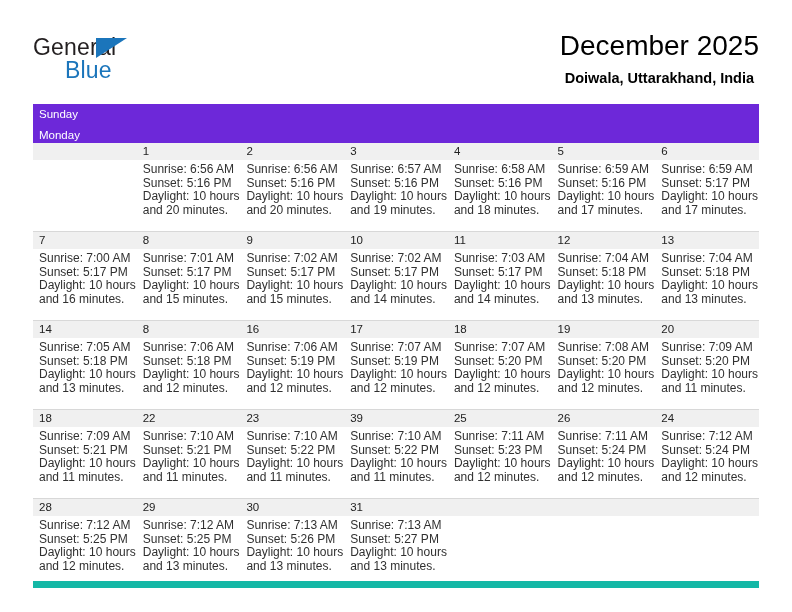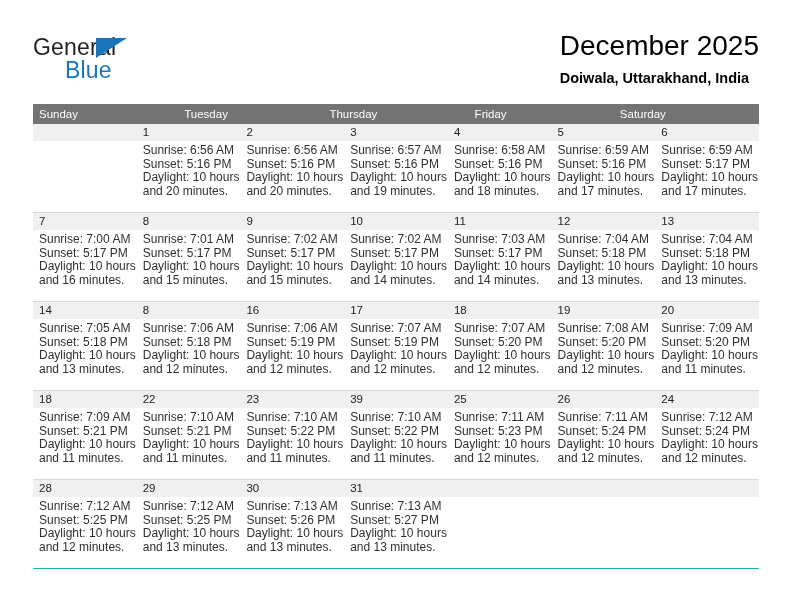--- a/index.html
+++ b/index.html
@@ -60,21 +60,21 @@
     top: 23px;
     font-size: 23px;
     color: #1b75bb;
     letter-spacing: 0.2px;
     line-height: 26px;
   }
   .titles {
     position: absolute;
     right: 0;
     top: 0;
-    text-align: left;
+    text-align: center;
   }
   .cal-title {
     font-size: 28px;
     color: #000000;
     line-height: 36px;
     white-space: nowrap;
   }
   .cal-subtitle {
     font-size: 14.5px;
     color: #000000;
@@ -86,39 +86,40 @@
 
   
   .calendar {
     position: absolute;
     left: 33px;
     top: 104px;
     width: 726px;
   }
   .dow-row {
     display: flex;
-    background: #737373;
-    height: 20px;
+    background: #6d28d9;
+    height: 39px;
+    flex-direction: column;
   }
   .dow {
     flex: 1 1 0;
     color: #ffffff;
     font-size: 11.5px;
     line-height: 21px;
     padding-left: 6px;
     box-sizing: border-box;
     white-space: nowrap;
   }
   .week {
     display: flex;
     border-bottom: 1px solid #d8d8d8;
     height: 89px;
     box-sizing: border-box;
   }
-  .week.last { border-bottom: 1px solid #14b8a6; }
+  .week.last { border-bottom: 7px solid #14b8a6; }
   .cell {
     flex: 1 1 0;
     box-sizing: border-box;
     position: relative;
     overflow: hidden;
   }
   .daynum-band {
     height: 17px;
     background: #f0f0f0;
     font-size: 11.5px;
@@ -152,20 +153,21 @@
     <div class="titles">
       <div class="cal-title">December 2025</div>
       <div class="cal-subtitle">Doiwala, Uttarakhand, India</div>
     </div>
 
   </div>
 
   <div class="calendar">
     <div class="dow-row" id="dow-row">
         <div class="dow">Sunday</div>
+        <div class="dow">Monday</div>
         <div class="dow">Tuesday</div>
         <div class="dow">Thursday</div>
         <div class="dow">Friday</div>
         <div class="dow">Saturday</div>
       </div>
     <div id="weeks">
         <div class="week">
           <div class="cell empty">
             <div class="daynum-band"></div>
             <div class="cell-body"></div>

